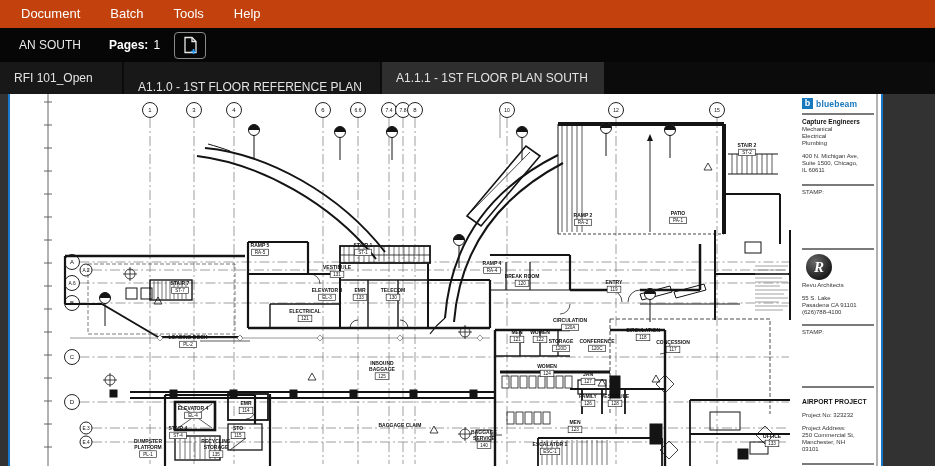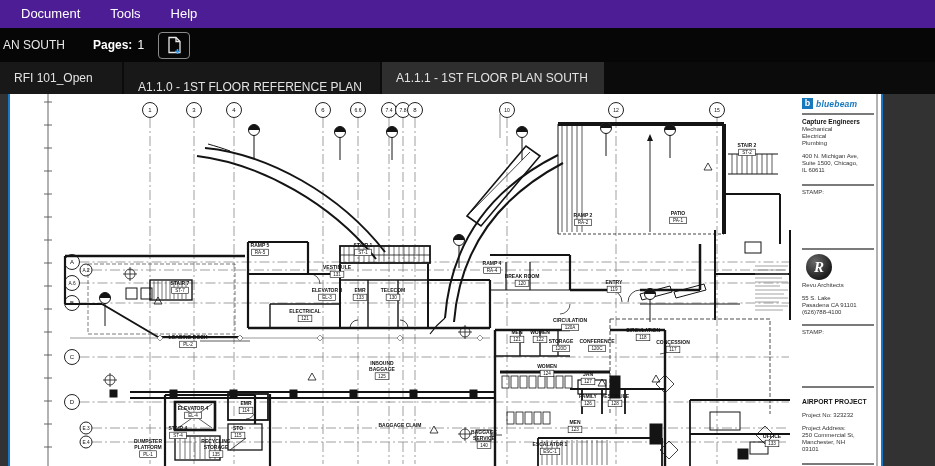--- a/index.html
+++ b/index.html
@@ -1,24 +1,24 @@
 <!DOCTYPE html>
 <html><head>
 <meta charset="utf-8">
 <style>
   * { box-sizing: border-box; margin: 0; padding: 0; }
   html,body { width: 935px; height: 466px; overflow: hidden; background:#323232;
     font-family: "Liberation Sans", sans-serif; }
 
   
-  .menubar { height:28px; background:#4c1d95; display:flex; align-items:flex-end; padding-left:6px; }
+  .menubar { height:28px; background:#c2410c; display:flex; align-items:flex-end; padding-left:6px; }
   .menu-item { color:#ffffff; font-size:13px; padding:0 15px; line-height:28px; cursor:default; }
 
   
-  .toolbar { height:34px; background:#060606; display:flex; align-items:center; padding-left:3px; }
+  .toolbar { height:34px; background:#060606; display:flex; align-items:center; padding-left:19px; }
   .doc-title-trunc { color:#e8e8e8; font-size:12px; }
   .pages-label { color:#ffffff; font-size:12px; font-weight:bold; margin-left:28px; }
   .pages-value { color:#ffffff; font-size:12px; margin-left:5px; }
   .icon-btn { width:32px; height:27px; border:1px solid #8a8a8a; border-radius:4px;
     margin-left:14px; display:flex; align-items:center; justify-content:center; background:transparent; }
 
   
   .tabbar { height:32px; background:#0b0b0b; display:flex; }
   .tab { height:32px; display:flex; align-items:center; padding:0 14px; margin-right:2px;
     background:#181818; color:#e3e3e3; font-size:12px; white-space:nowrap; overflow:hidden; }
@@ -36,32 +36,33 @@
   .tb-divider { height:2px; background:#7a7a7a; margin:3px 0; }
   .tb-line { font-size:6px; line-height:7px; color:#333; }
   .tb-name { font-size:6.5px; line-height:8px; font-weight:bold; color:#111; }
   .tb-title { font-size:6.8px; line-height:9px; font-weight:bold; color:#111; }
   .tb-stamp { font-size:6px; color:#333; }
   .tb-gap-sm { height:6px; }
   .tb-stampspace1 { height:50px; } .tb-stampspace2 { height:48px; }
   .logo-row { display:flex; align-items:center; height:13px; margin-top:1px; }
   .bb-square { width:11px; height:11px; background:#1878be; color:#fff; font-weight:bold;
     font-size:9px; text-align:center; line-height:11px; }
-  .bb-word { color:#1878be; font-size:8.5px; font-weight:bold; margin-left:3px; letter-spacing:.2px;font-style:italic; }
+  .bb-word { color:#1878be; font-size:8.5px; font-weight:bold; margin-left:3px; letter-spacing:.2px; }
   .revu-circle { width:26px; height:26px; border-radius:50%; margin:4px 0 2px 4px;
     background: radial-gradient(circle at 35% 30%, #6a6a6a, #1c1c1c 70%);
     color:#fff; font-size:15px; font-weight:bold; font-style:italic;
     display:flex; align-items:center; justify-content:center;
     font-family:"Liberation Serif", serif; }
 </style>
 </head>
 <body>
 
 <div class="menubar" id="menubar">
     <span class="menu-item">Document</span>
+    <span class="menu-item">Batch</span>
     <span class="menu-item">Tools</span>
     <span class="menu-item">Help</span>
   </div>
 
 <div class="toolbar">
   <span class="doc-title-trunc">AN SOUTH</span>
   <span class="pages-label">Pages:</span>
   <span class="pages-value">1</span>
   <div class="icon-btn">
     <svg width="18" height="19" viewBox="0 0 18 19">

